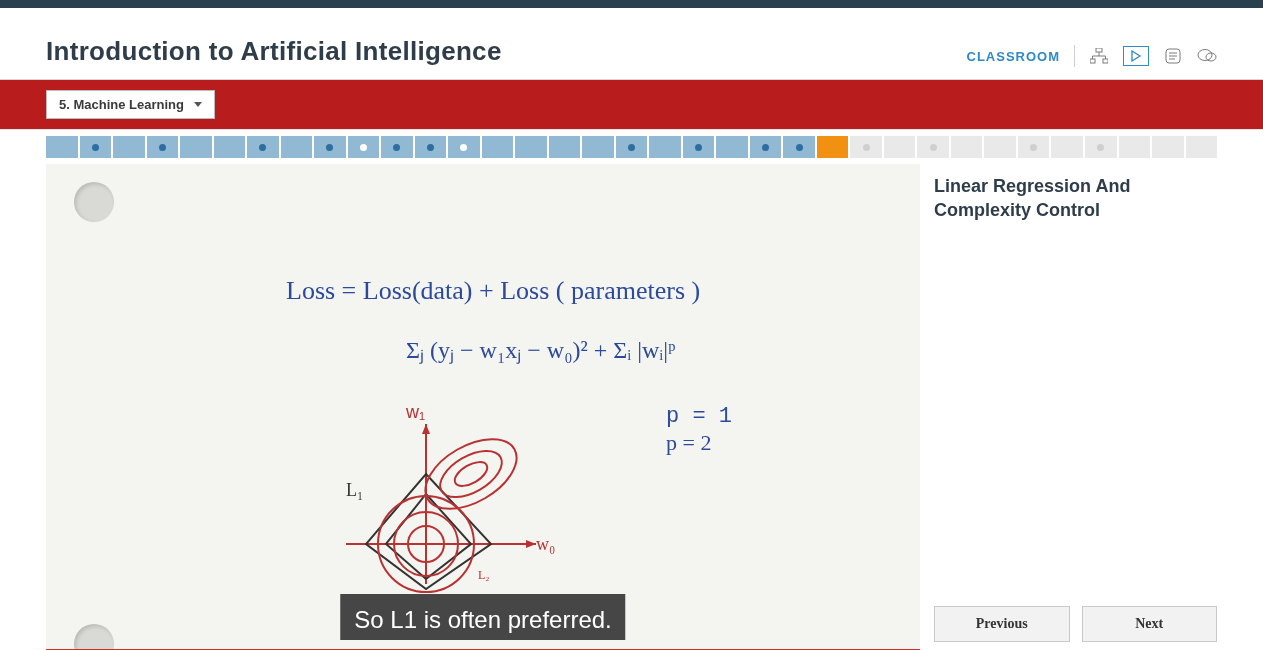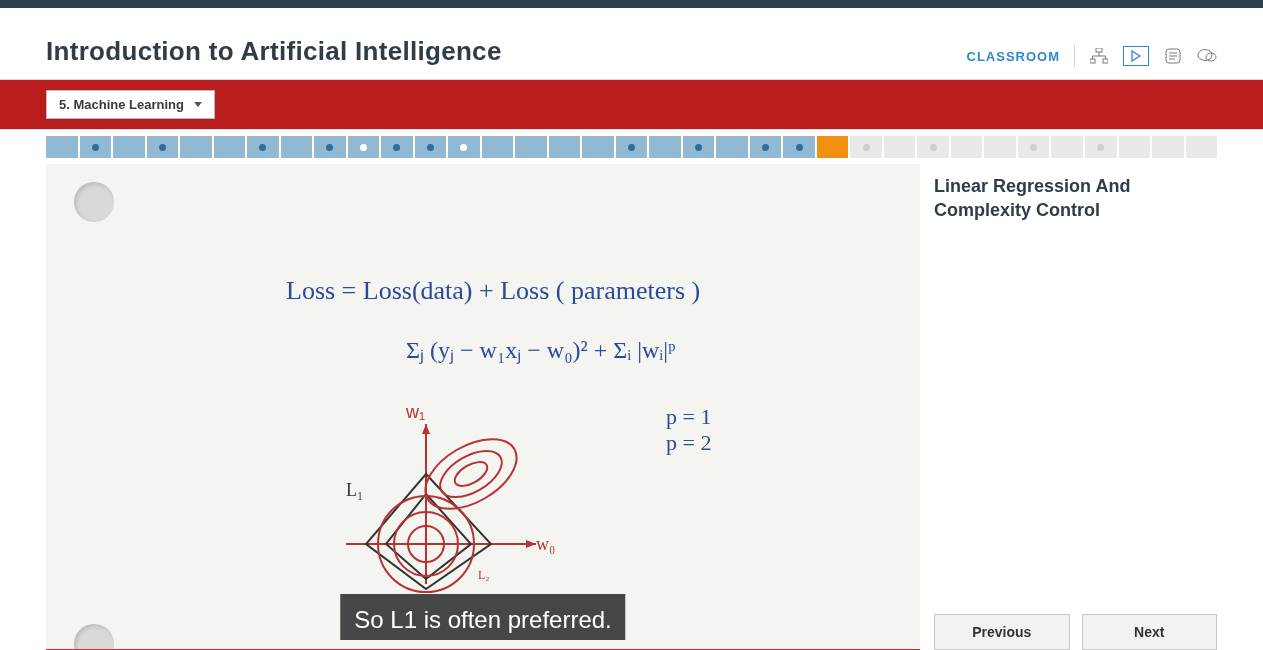--- a/index.html
+++ b/index.html
@@ -28,32 +28,32 @@
   .video { position: relative; width: 874px; height: 490px; background: #f6f6f4; box-shadow: inset 0 0 0 1px #d7d7d7; overflow: hidden; }
   .paper { position: absolute; inset: 0; background: #f4f4f0; }
   .hole { position: absolute; left: 28px; width: 40px; height: 40px; border-radius: 50%; background: #d9dad6; box-shadow: inset 2px 2px 4px rgba(0,0,0,.15); }
   .hole.top { top: 18px; }
   .hole.bot { bottom: -10px; }
   .hw { position: absolute; color: #2b4a9c; font-family: "Segoe Script", "Comic Sans MS", cursive; }
   .hw.title { left: 184px; top: 36px; font-size: 28px; font-style: italic; }
   .hw.title::after { content: ""; display: block; height: 2px; background: #2b4a9c; margin-top: 2px; width: 170px; }
   .hw.eq1 { left: 240px; top: 112px; font-size: 26px; }
   .hw.eq2 { left: 320px; top: 168px; font-size: 24px; margin-left: 40px; }
-  .hw.p1 { left: 620px; top: 240px; font-size: 22px; }
+  .hw.p1 { left: 620px; top: 240px; font-size: 22px; font-family: Liberation Mono, monospace; }
   .hw.p2 { left: 620px; top: 266px; font-size: 22px; }
   .hw.wi { left: 360px; top: 238px; font-size: 18px; color: #b83232; font-family: inherit;}
   .hw.wo { left: 490px; top: 370px; font-size: 18px; color: #b83232; }
   .hw.l1 { left: 300px; top: 316px; font-size: 18px; color: #333; font-family: Liberation Serif, serif;}
   .hw.l2 { left: 432px; top: 404px; font-size: 12px; color: #b83232; }
   .diagram { position: absolute; left: 290px; top: 250px; }
   .caption { position: absolute; bottom: 14px; left: 50%; transform: translateX(-50%); background: rgba(45,45,45,.88); color: #fff; font-size: 24px; padding: 12px 14px 6px; font-family: Arial, sans-serif; }
   .redbar { position: absolute; left: 0; right: 0; bottom: 0; height: 5px; background: #d82b2b; }
   .sidebar { flex: 1; display: flex; flex-direction: column; justify-content: space-between; padding-top: 10px; }
   .lesson-title { font-size: 18px; font-weight: 700; color: #2e3d49; line-height: 1.35; }
-  .nav-btns { display: flex; gap: 12px; margin-bottom: 4px; }
+  .nav-btns { display: flex; gap: 12px; margin-bottom: 12px; font-family: Liberation Serif, serif; }
   .btn { flex: 1; text-align: center; padding: 9px 0; border: 1px solid #c9c9c9; background: #f2f2f2; font-size: 14px; font-weight: 600; color: #333; cursor: pointer; }
 </style>
 </head>
 <body>
 
 <div class="topbar"></div>
 
 <div class="header">
   <h1>Introduction to Artificial Intelligence</h1>
   <div class="header-right">

